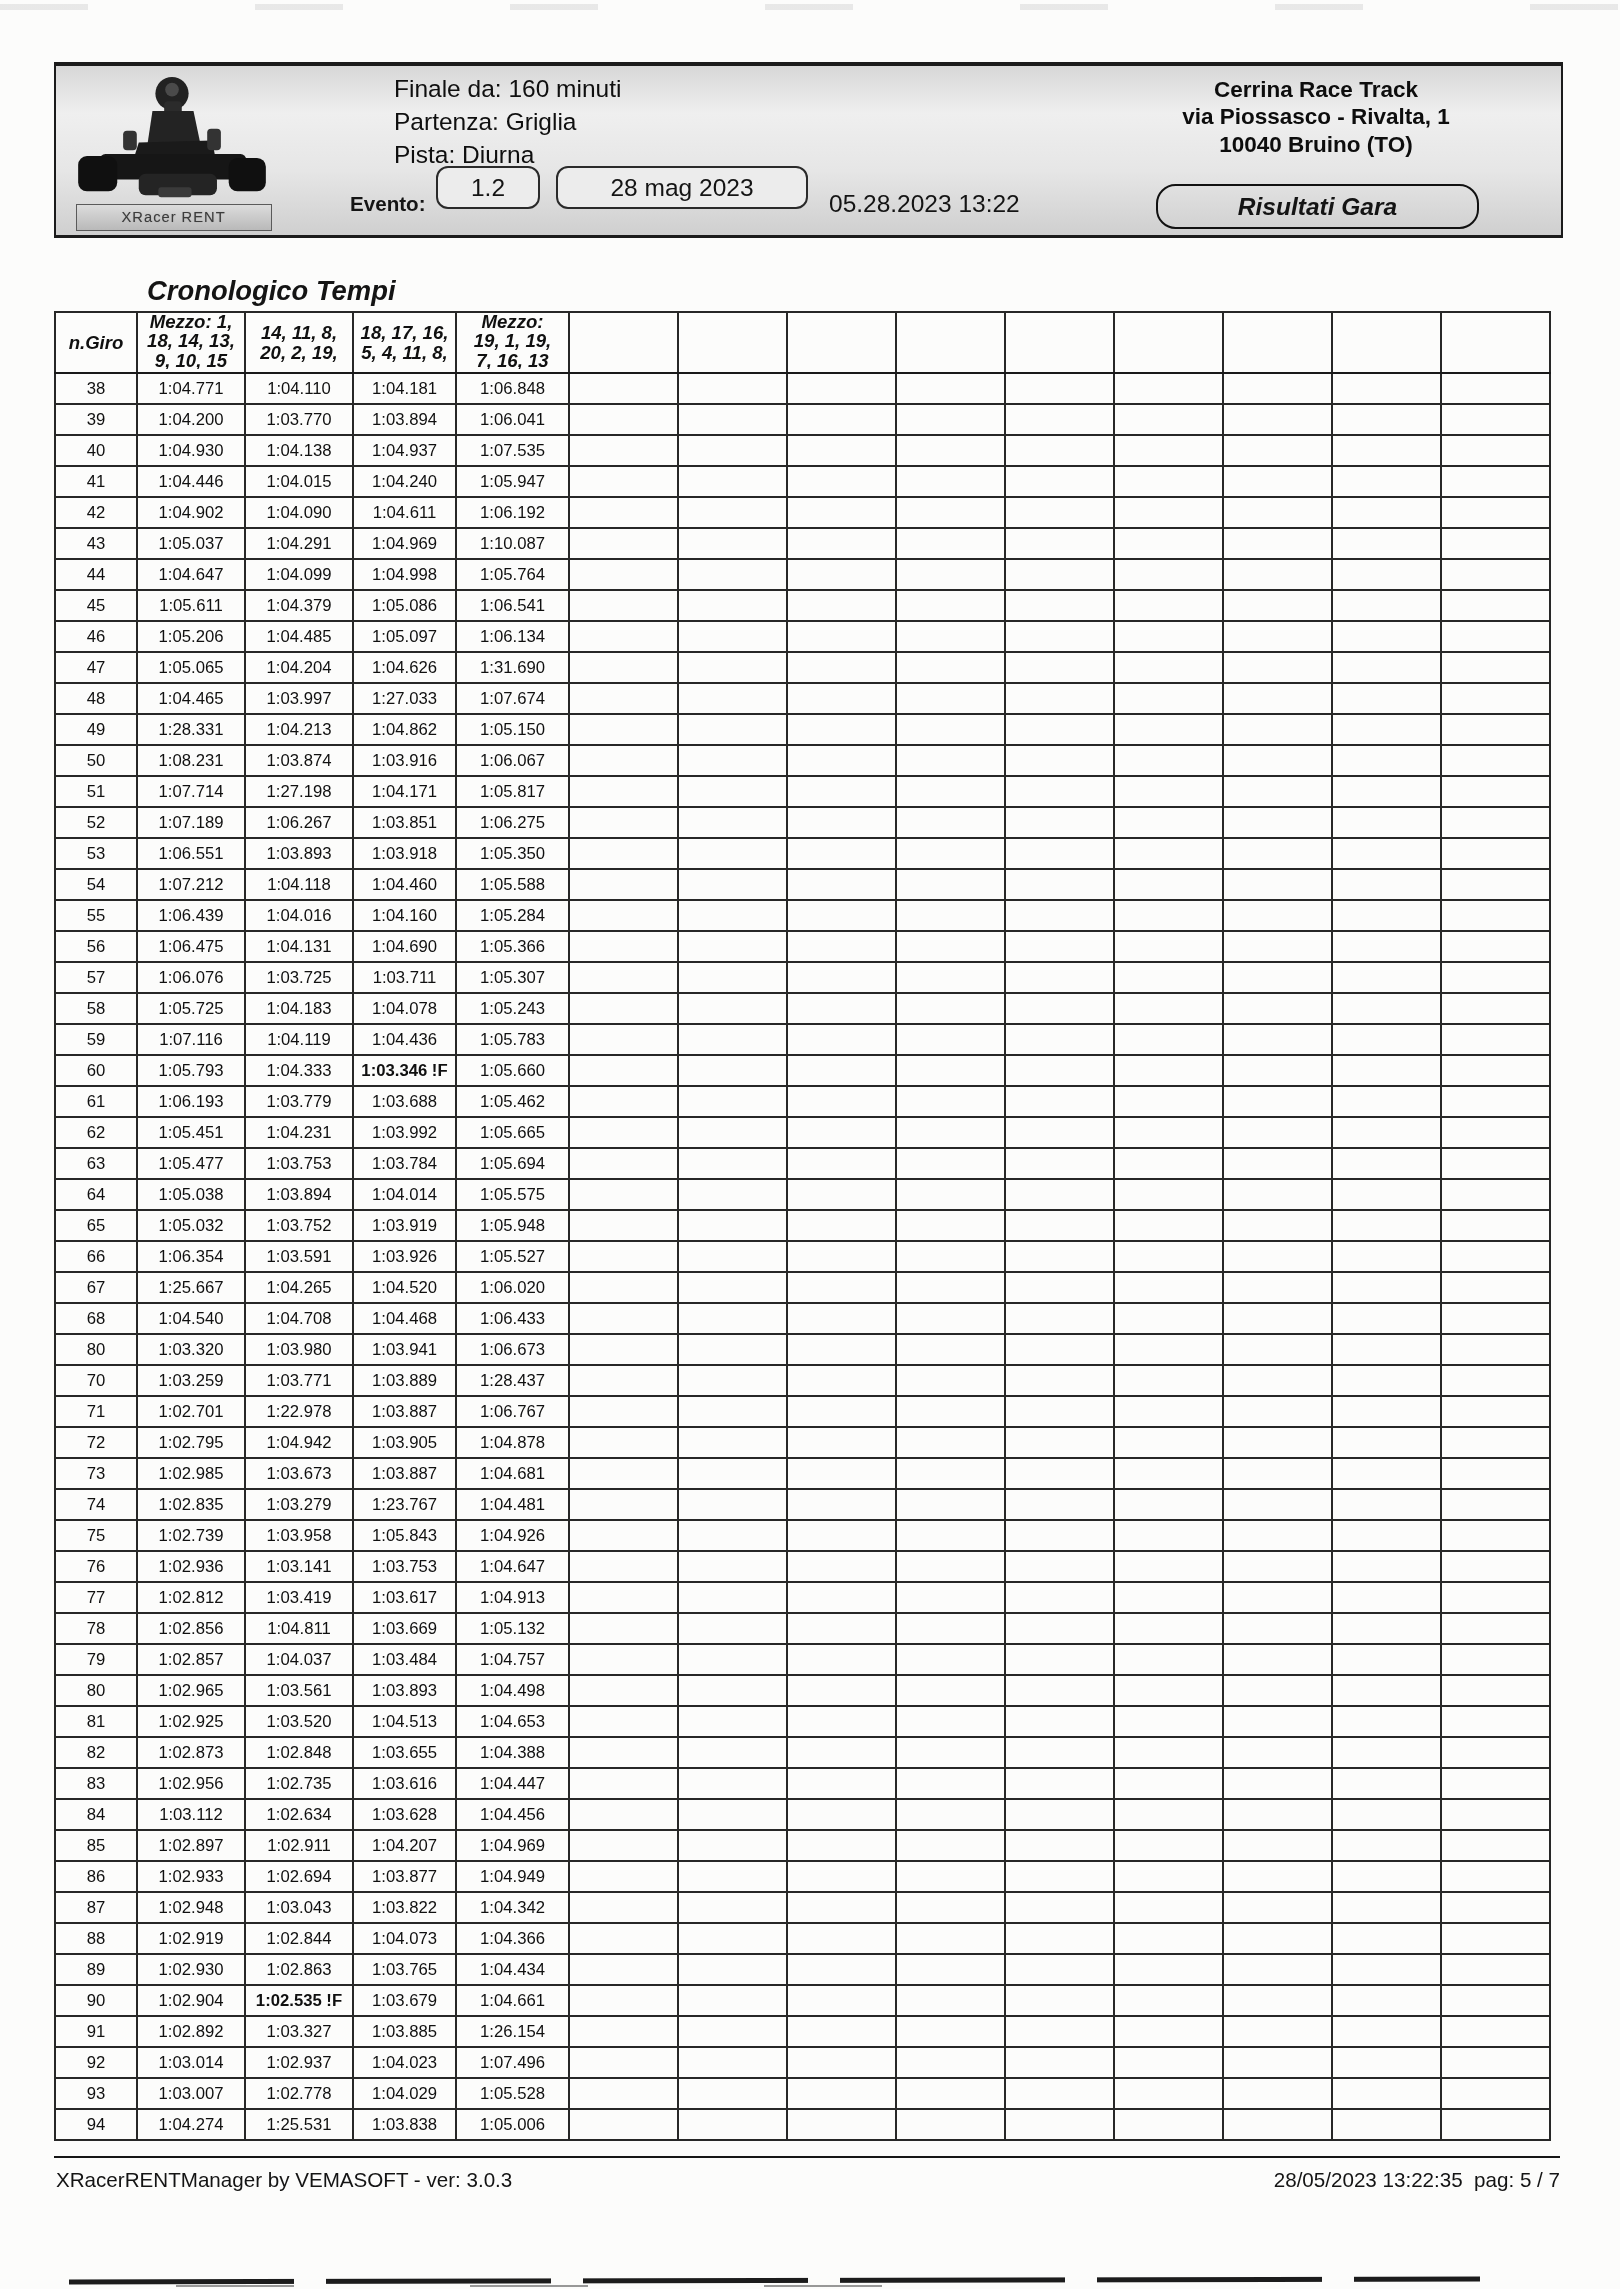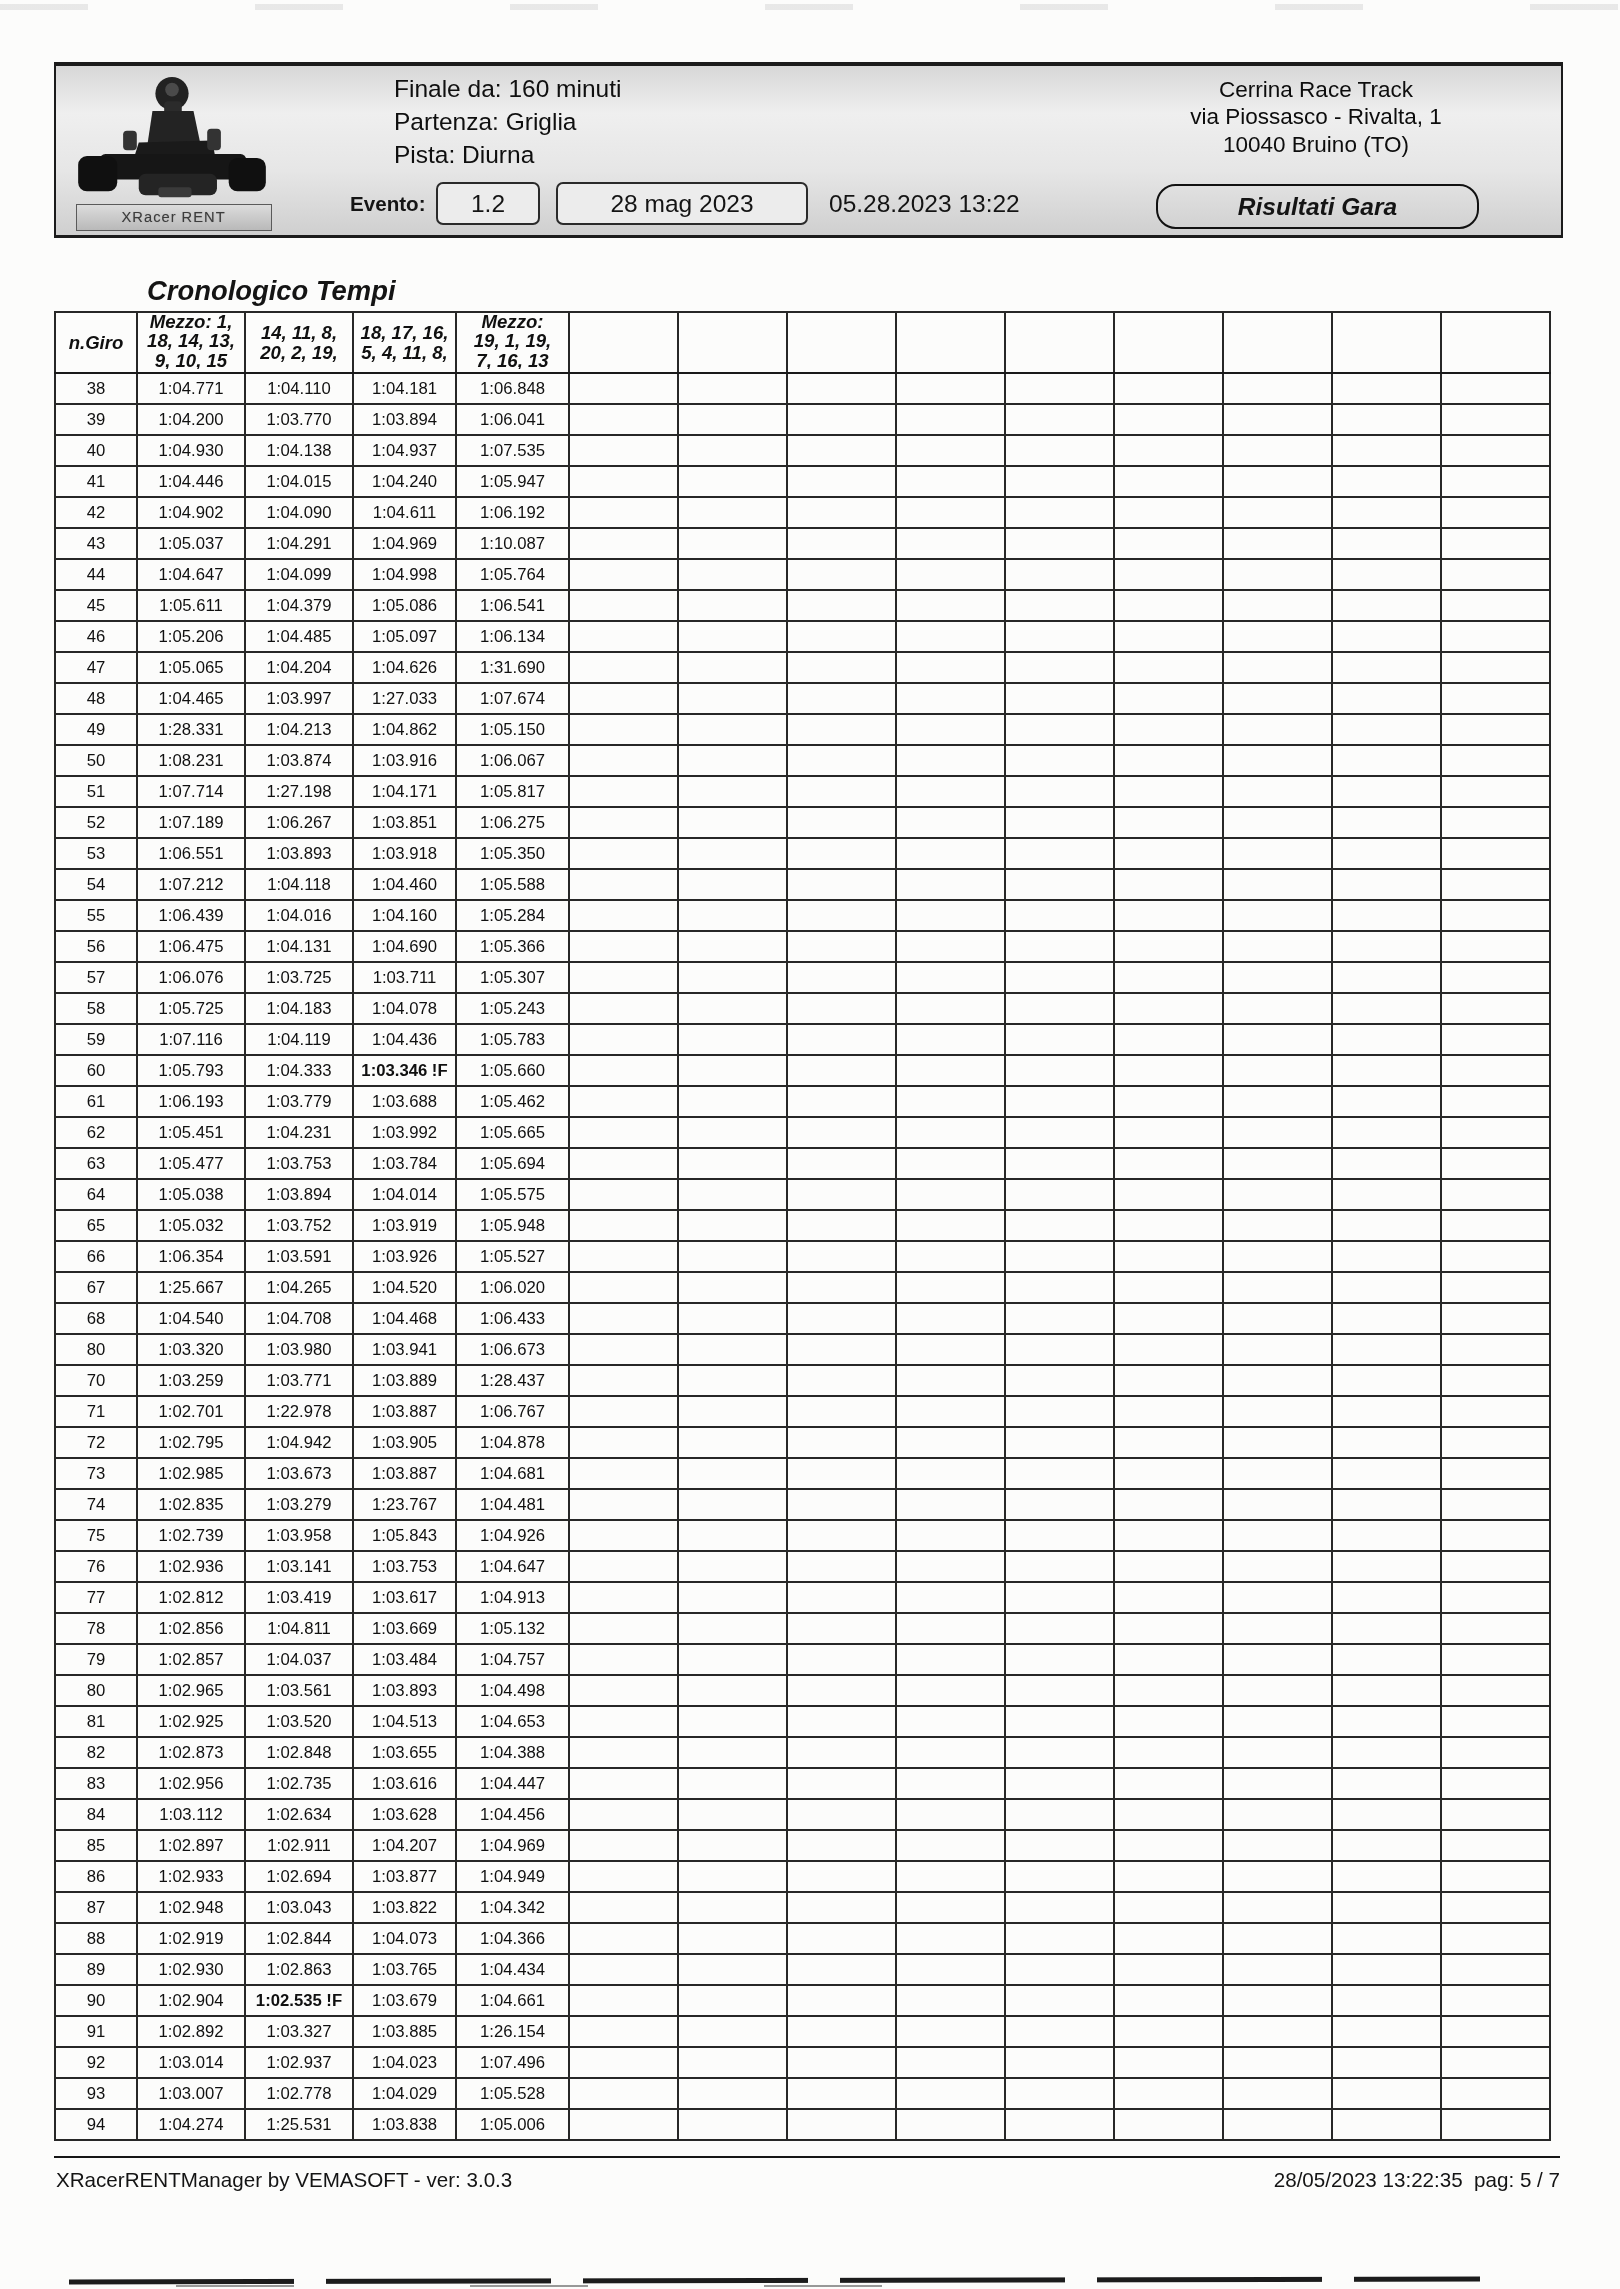--- a/index.html
+++ b/index.html
@@ -34,29 +34,29 @@
     position:absolute;left:19.6px;top:138px;width:194px;height:24.5px;
     background:linear-gradient(#dcdcdc,#b9b9b9);
     border:1px solid #5a5a5a;border-radius:0;
     font-size:14.7px;letter-spacing:1px;color:#3c3c3c;
     display:flex;align-items:center;justify-content:center;
     text-shadow:0 0 1px #999;
   }
   .info-block{position:absolute;left:338px;top:5.9px;font-size:24.5px;line-height:33px;color:#0f0f0f;}
   .evento-label{position:absolute;left:294px;top:126px;font-size:20.6px;font-weight:bold;}
   .pill{
-    position:absolute;top:116px;height:43px;box-sizing:border-box;
-    border:2px solid #2a2a2a;border-radius:7px;background:#ececec;
+    position:absolute;top:100px;height:43px;box-sizing:border-box;
+    border:2px solid #2a2a2a;border-radius:12px;background:#ececec;
     display:flex;align-items:center;justify-content:center;font-size:24.5px;
   }
   .pill-num{left:380px;width:104px;}
   .pill-date{left:500px;width:252px;}
   .print-dt{position:absolute;left:773px;top:124px;font-size:24.5px;}
   .track-block{position:absolute;left:1054px;top:9.8px;width:412px;text-align:center;
-    font-size:22.5px;font-weight:normal;line-height:27.4px;color:#0d0d0d;}
+    font-size:22.5px;font-weight:bold;line-height:27.4px;color:#0d0d0d;}
   .report-pill{
     position:absolute;left:1100px;top:118px;width:323px;height:45px;box-sizing:border-box;
     border:2.9px solid #111;border-radius:19.6px;
     display:flex;align-items:center;justify-content:center;
     font-size:24.5px;font-weight:bold;font-style:italic;
   }
 
   
   .tbl-title{position:absolute;left:147px;top:275px;font-size:27.4px;font-weight:bold;font-style:italic;}
   table.laps{

